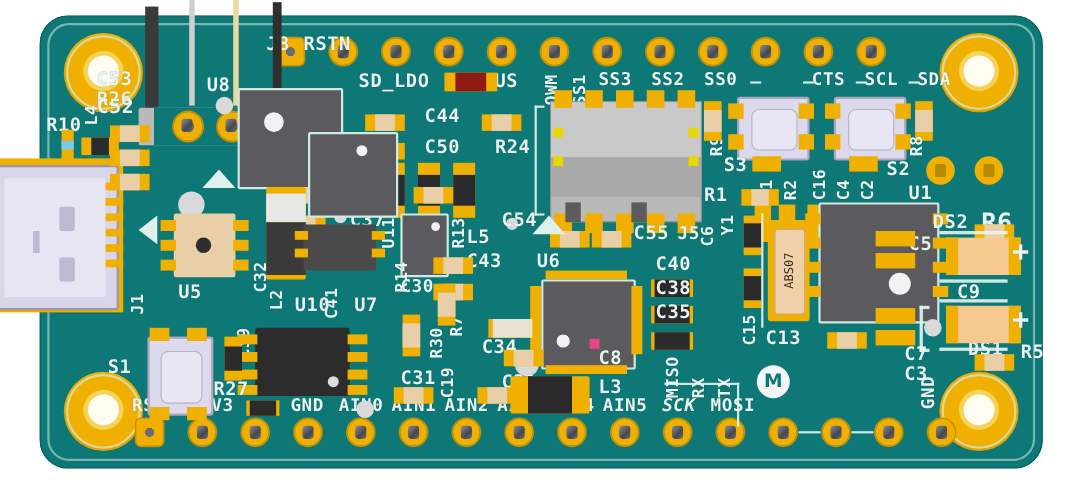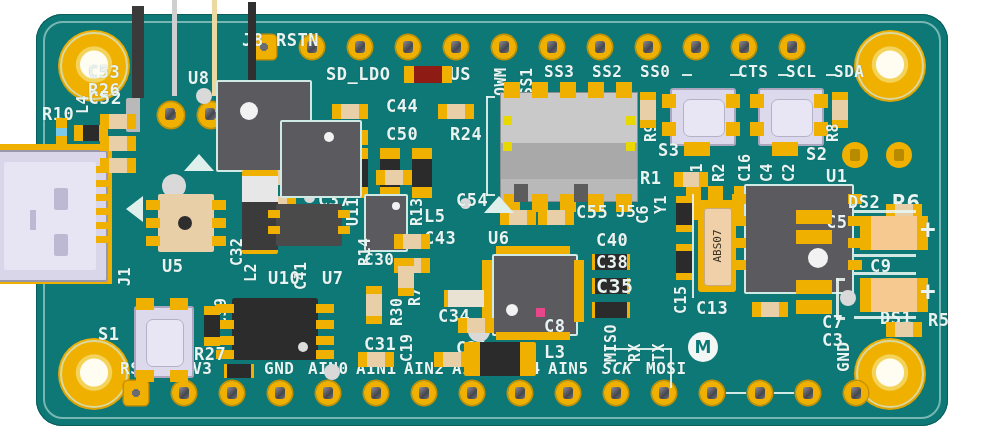--- a/index.html
+++ b/index.html
@@ -388,21 +388,21 @@
         <div class="body" style="left:8%;width:84%;"></div>
       </div>
     <div class="res" style="left:556px;top:264px;width:38px;height:16px;">
         <div class="body" style="left:8%;width:84%;"></div>
       </div>
     <div class="res" style="left:556px;top:288px;width:38px;height:16px;">
         <div class="body" style="left:8%;width:84%;"></div>
       </div>
     <div class="silk" style="left:560px;top:218px;font-size:17px;">C40</div>
     <div class="silk" style="left:560px;top:240px;font-size:17px;">C38</div>
-    <div class="silk" style="left:560px;top:262px;font-size:20px;">C35</div>
+    <div class="silk" style="left:560px;top:262px;font-size:17px;">C35</div>
 
     <div class="res" style="left:408px;top:276px;width:44px;height:17px;">
         <div class="body" style="left:8%;width:84%;background:#e9e2d2;"></div>
       </div>
     <div class="silk" style="left:402px;top:294px;font-size:17px;">C34</div>
     <div class="silk v" style="left:372px;top:292px;font-size:15px;">R7</div>
     <div class="silk v" style="left:354px;top:312px;font-size:15px;">R30</div>
     <div class="res tan" style="left:362px;top:244px;width:16px;height:38px;">
         <div class="body" style="left:0;top:22%;width:100%;height:56%;"></div>
       </div>

